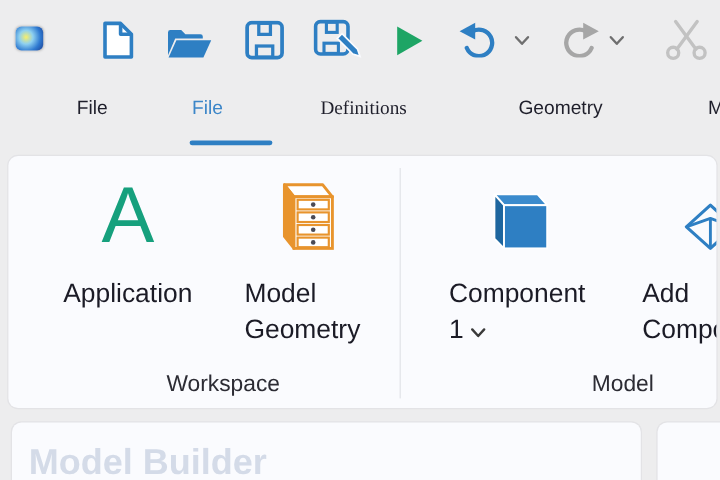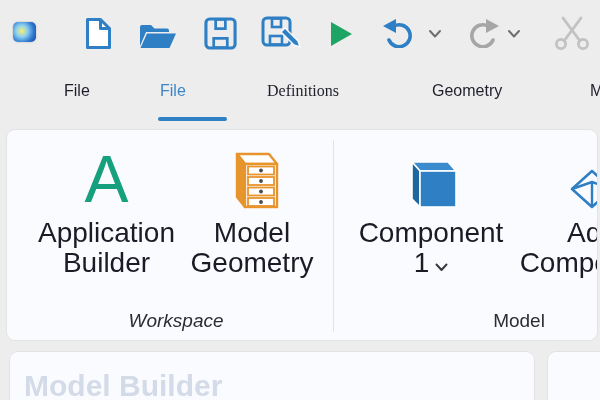--- a/index.html
+++ b/index.html
@@ -23,30 +23,30 @@
     box-shadow:0 0 2px rgba(0,0,0,.25);}
   
   .tab{position:absolute;top:82px;font-size:16px;color:var(--tab-color);white-space:nowrap;cursor:default;}
   .tab.active{color:var(--tab-blue);}
   #home-underline{left:158px;top:117px;width:69px;height:4px;border-radius:2px;background:var(--accent);}
   
   #ribbon{left:7px;top:130px;width:590px;height:210px;background:var(--panel-bg);
     border-radius:8px;box-shadow:0 0 0 1px rgba(110,120,140,.08);overflow:hidden;}
   .rbtn{position:absolute;top:8px;display:flex;flex-direction:column;align-items:center;}
   .rbtn .icon{height:66px;margin-top:6px;display:flex;align-items:flex-end;justify-content:center;}
-  .rbtn .label{margin-top:8px;font-size:28px;line-height:30px;color:var(--text-dark);
-    text-align:center;white-space:nowrap;}
+  .rbtn .label{margin-top:20px;font-size:22px;line-height:30px;color:var(--text-dark);
+    text-align:left;white-space:nowrap;}
   #btn-appbuilder{left:22px;width:155px;}
   #btn-modelmanager{left:175px;width:140px;}
   #btn-component{left:357px;width:134px;}
   #btn-addcomponent{left:518px;width:134px;}
   .a-glyph{font-size:66px;font-weight:500;line-height:62px;color:var(--teal);}
   .vdiv{left:326px;top:10px;width:1px;height:192px;background:var(--divider);}
   .grp-label{position:absolute;top:180px;font-size:19px;color:var(--group-label);text-align:center;}
-  #grp-workspace{left:6px;width:326px;font-style:italic;}
+  #grp-workspace{left:16px;width:326px;}
   #grp-model{left:327px;width:370px;}
   .inline-chevron{margin-left:6px;}
   
   #mb-panel{left:10px;top:352px;width:524px;height:60px;background:var(--panel-bg);
     border-radius:8px 8px 0 0;box-shadow:0 0 0 1px rgba(110,120,140,.08);overflow:hidden;}
   #mb-title{margin:17px 0 0 14px;font-size:30px;font-weight:700;color:var(--watermark);white-space:nowrap;}
   #side-panel{left:548px;top:352px;width:70px;height:60px;background:var(--panel-bg);
     border-radius:8px 8px 0 0;box-shadow:0 0 0 1px rgba(110,120,140,.08);}
 </style>
 </head>
@@ -132,21 +132,20 @@
 <div class="abs" id="home-underline"></div>
 
 <div class="abs" id="ribbon">
 
   <div class="rbtn" id="btn-appbuilder">
     <div class="icon">
       <span class="a-glyph">A</span>
     </div>
     <div class="label">
       <div>Application</div>
-      <div>Builder</div>
     </div>
   </div>
 
   <div class="rbtn" id="btn-modelmanager">
     <div class="icon">
       <svg width="57" height="60" viewBox="0 0 57 60">
         <polygon points="13,4 45,4 53,14 21,14" style="fill:#ffffff;stroke:var(--orange);stroke-width:2.4;stroke-linejoin:round;"></polygon>
         <polygon points="13,4 21,14 21,57 13,47" style="fill:var(--orange);stroke:var(--orange);stroke-width:2.4;stroke-linejoin:round;"></polygon>
         <rect x="21" y="14" width="32" height="43" style="fill:#ffffff;stroke:var(--orange);stroke-width:2.4;"></rect>
         <rect x="24" y="16.5" width="26" height="8" style="fill:#ffffff;stroke:var(--orange);stroke-width:1.8;"></rect>

